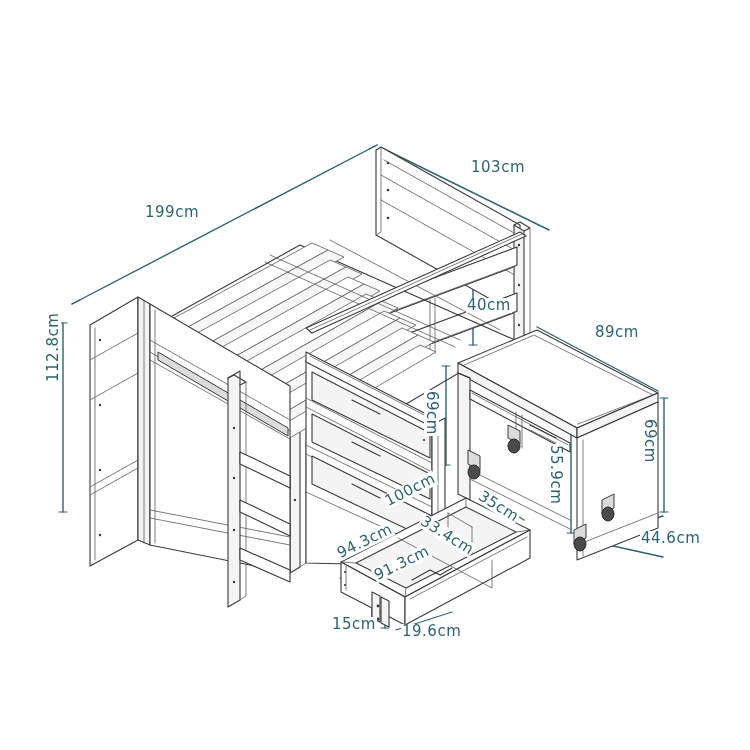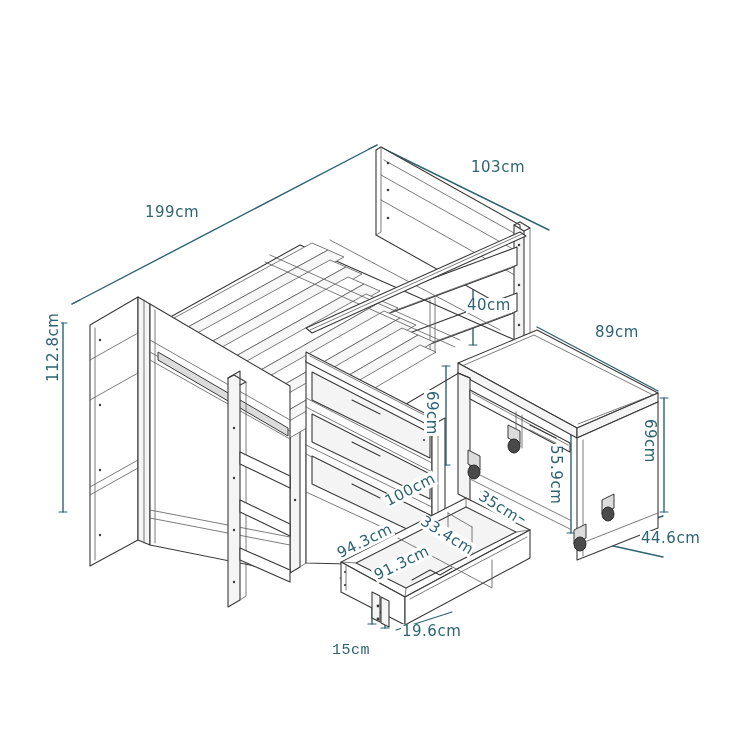--- a/index.html
+++ b/index.html
@@ -329,17 +329,17 @@
 <div class="dimlabel" style="left:608px;top:531px;margin-left:32px;">44.6cm</div>
 
 <div class="dimlabel" style="left:483px;top:488px;transform:rotate(32deg);transform-origin:left top;">35cm</div>
 
 <div class="dimlabel" style="left:425px;top:513px;transform:rotate(32deg);transform-origin:left top;">33.4cm</div>
 
 <div class="dimlabel" style="left:334px;top:548px;transform:rotate(-26deg);transform-origin:left top;">94.3cm</div>
 
 <div class="dimlabel" style="left:371px;top:570px;transform:rotate(-26deg);transform-origin:left top;">91.3cm</div>
 
-<div class="dimlabel" style="left:331px;top:643px;font-family:Liberation Mono, monospace;">15cm</div>
+<div class="dimlabel" style="left:331px;top:617px;">15cm</div>
 
 <div class="dimlabel" style="left:401px;top:624px;">19.6cm</div>
 
 </div>
 
 </body></html>

